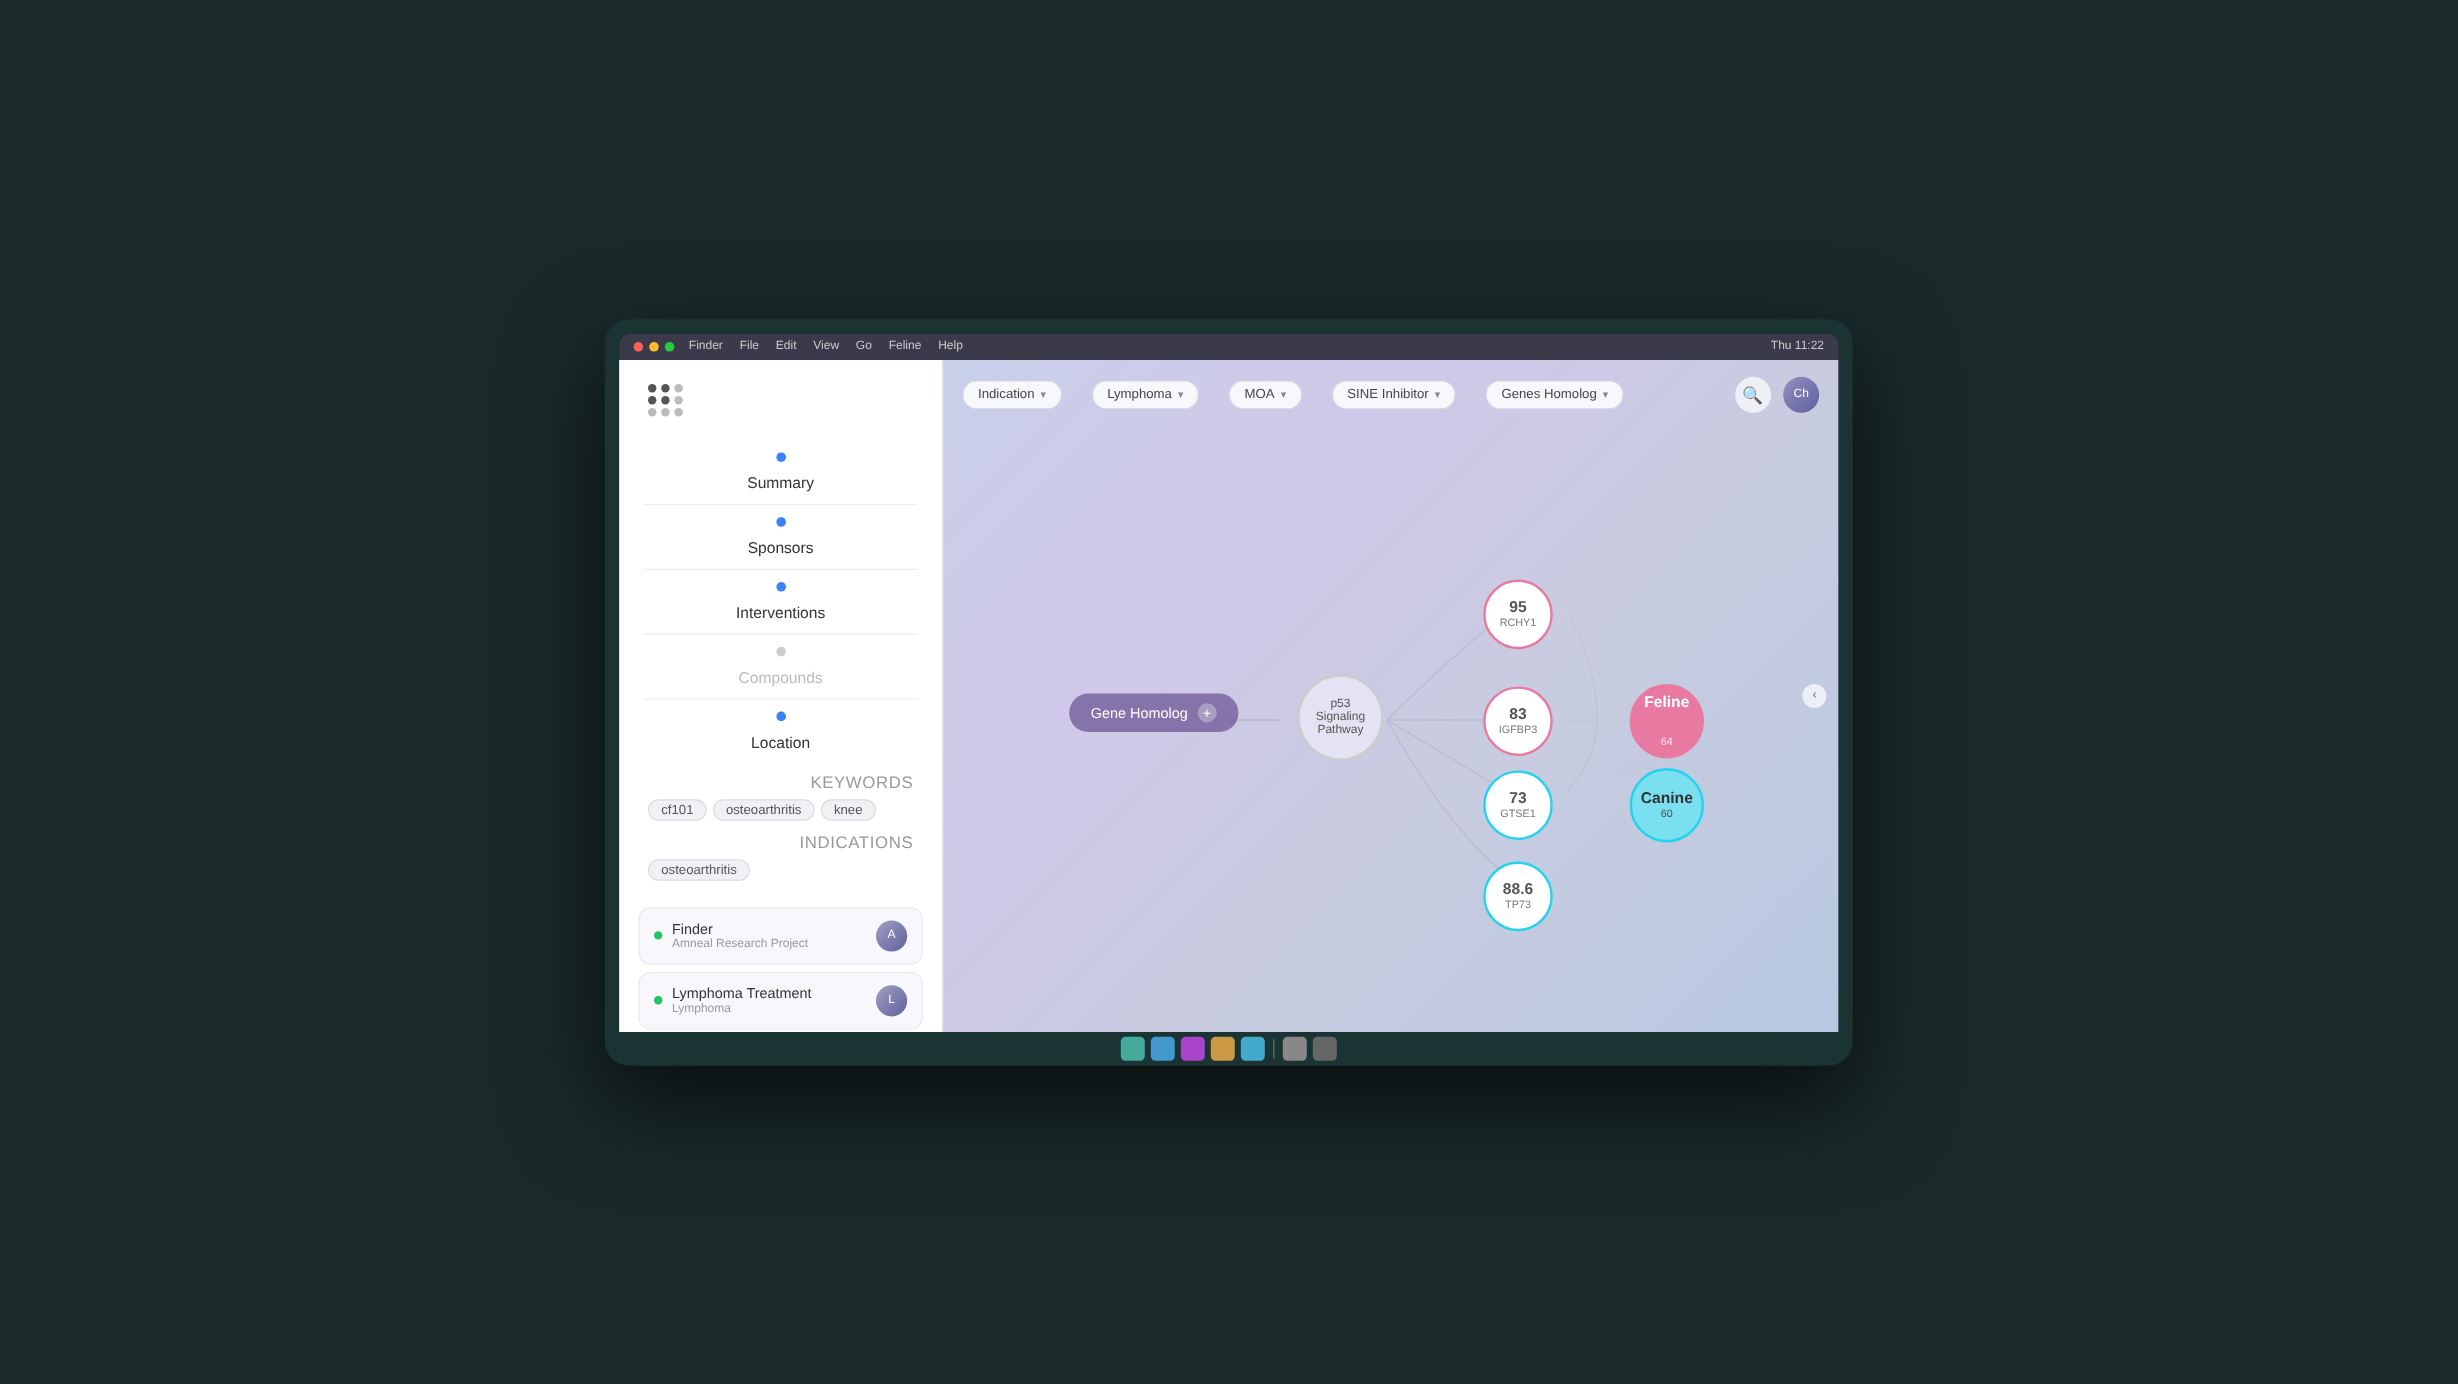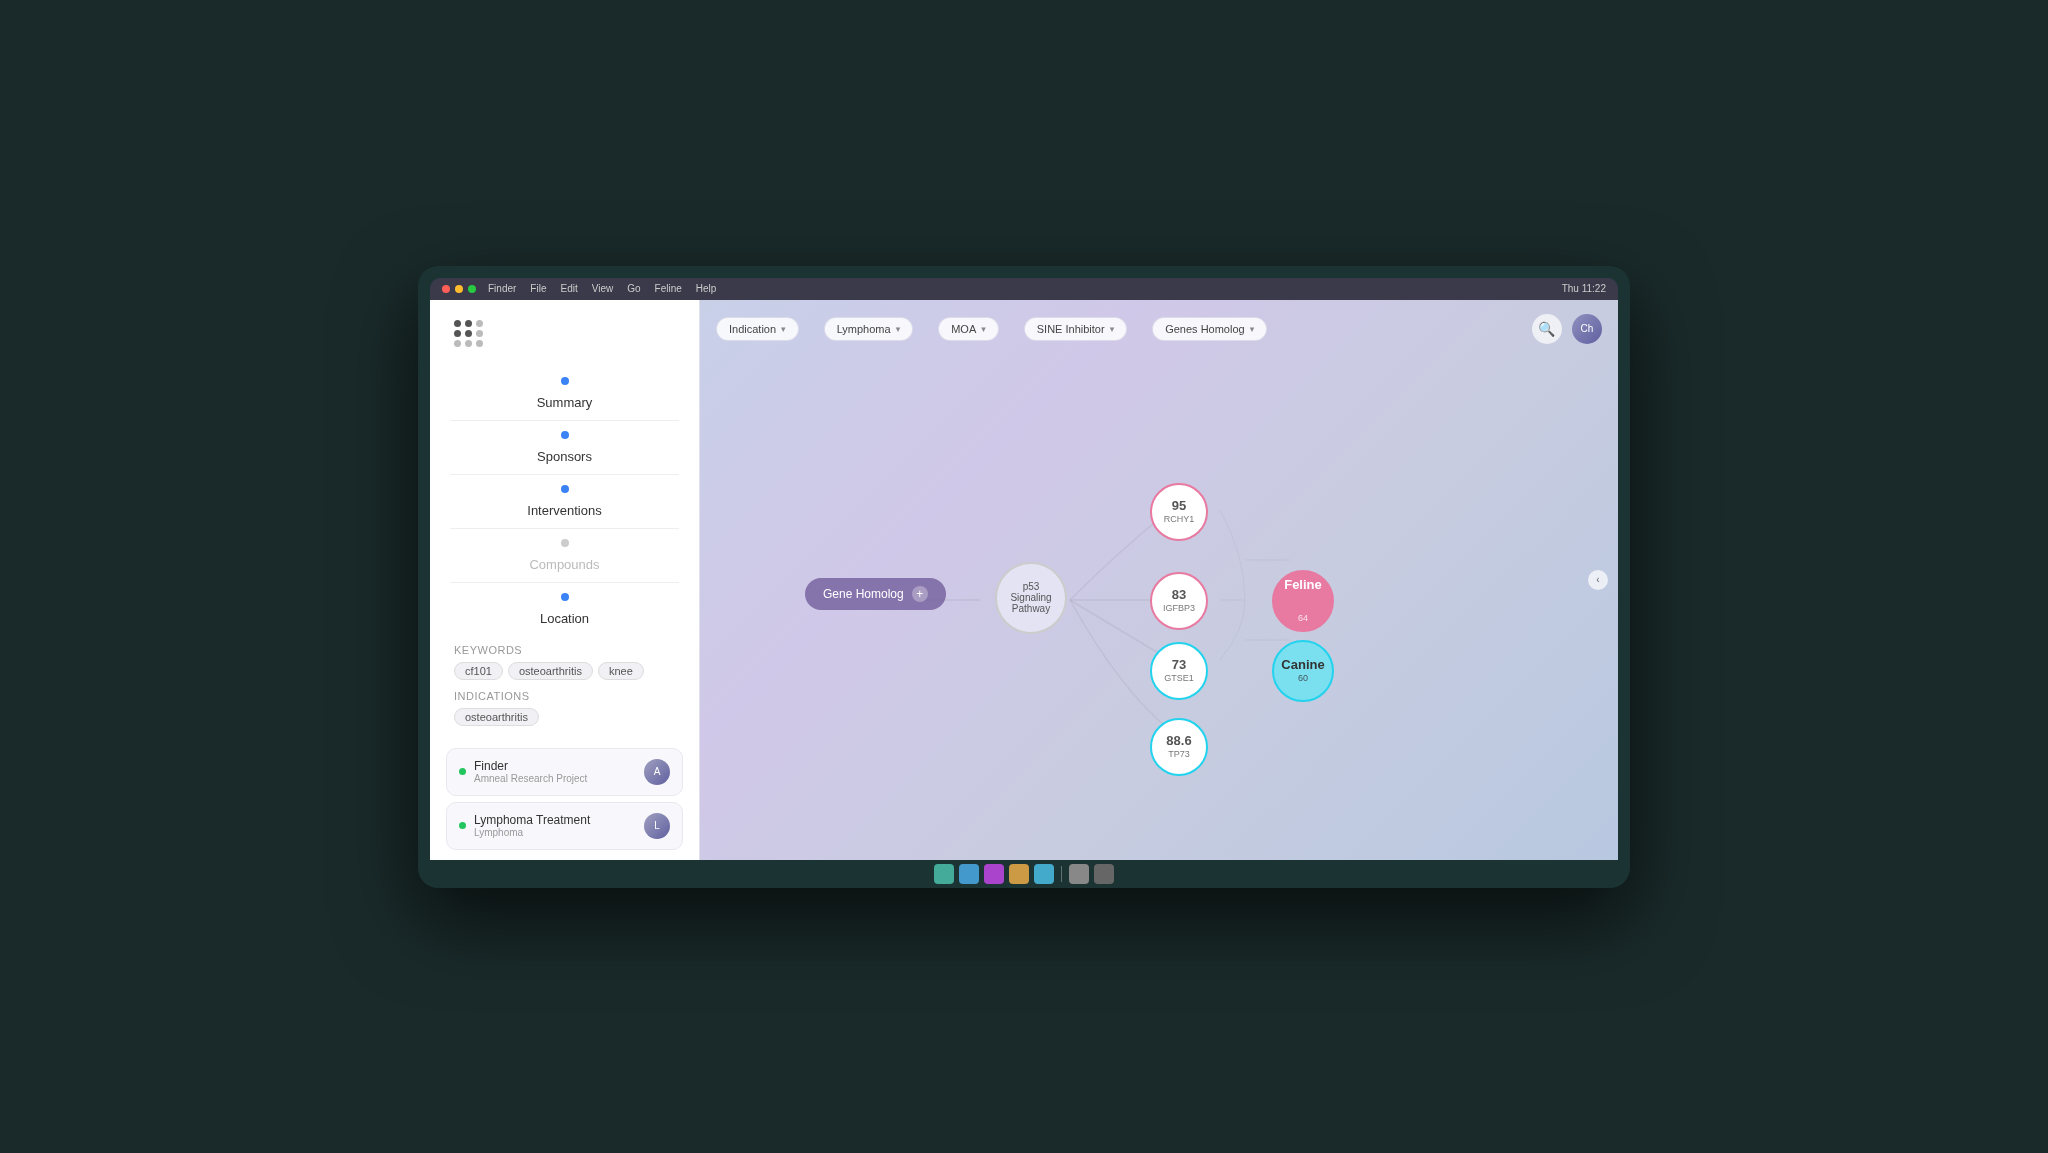--- a/index.html
+++ b/index.html
@@ -6,21 +6,21 @@
     body {
       background: #1a2a2a;
       display: flex;
       align-items: center;
       justify-content: center;
       min-height: 100vh;
       font-family: -apple-system, BlinkMacSystemFont, 'Segoe UI', sans-serif;
     }
 
     .laptop-outer {
-      width: 1212px;
+      width: 1040px;
       background: #1c3333;
       border-radius: 20px;
       padding: 12px 12px 0 12px;
       box-shadow: 0 30px 80px rgba(0,0,0,0.7);
     }
 
     .laptop-screen {
       background: #2a2a3a;
       border-radius: 10px 10px 0 0;
       overflow: hidden;
@@ -134,25 +134,26 @@
       padding: 3px 0;
       font-size: 12px;
       color: #777;
     }
 
     .keyword-area {
       padding: 8px 24px 0 24px;
     }
 
     .keyword-label {
-      font-size: 11px;
+      font-size: 14px;
       color: #999;
       text-transform: uppercase;
       letter-spacing: 0.5px;
       margin-bottom: 6px;
+      text-align: right;
     }
 
     .keyword-tags {
       display: flex;
       flex-wrap: wrap;
       gap: 5px;
       margin-bottom: 10px;
     }
 
     .keyword-tag {

